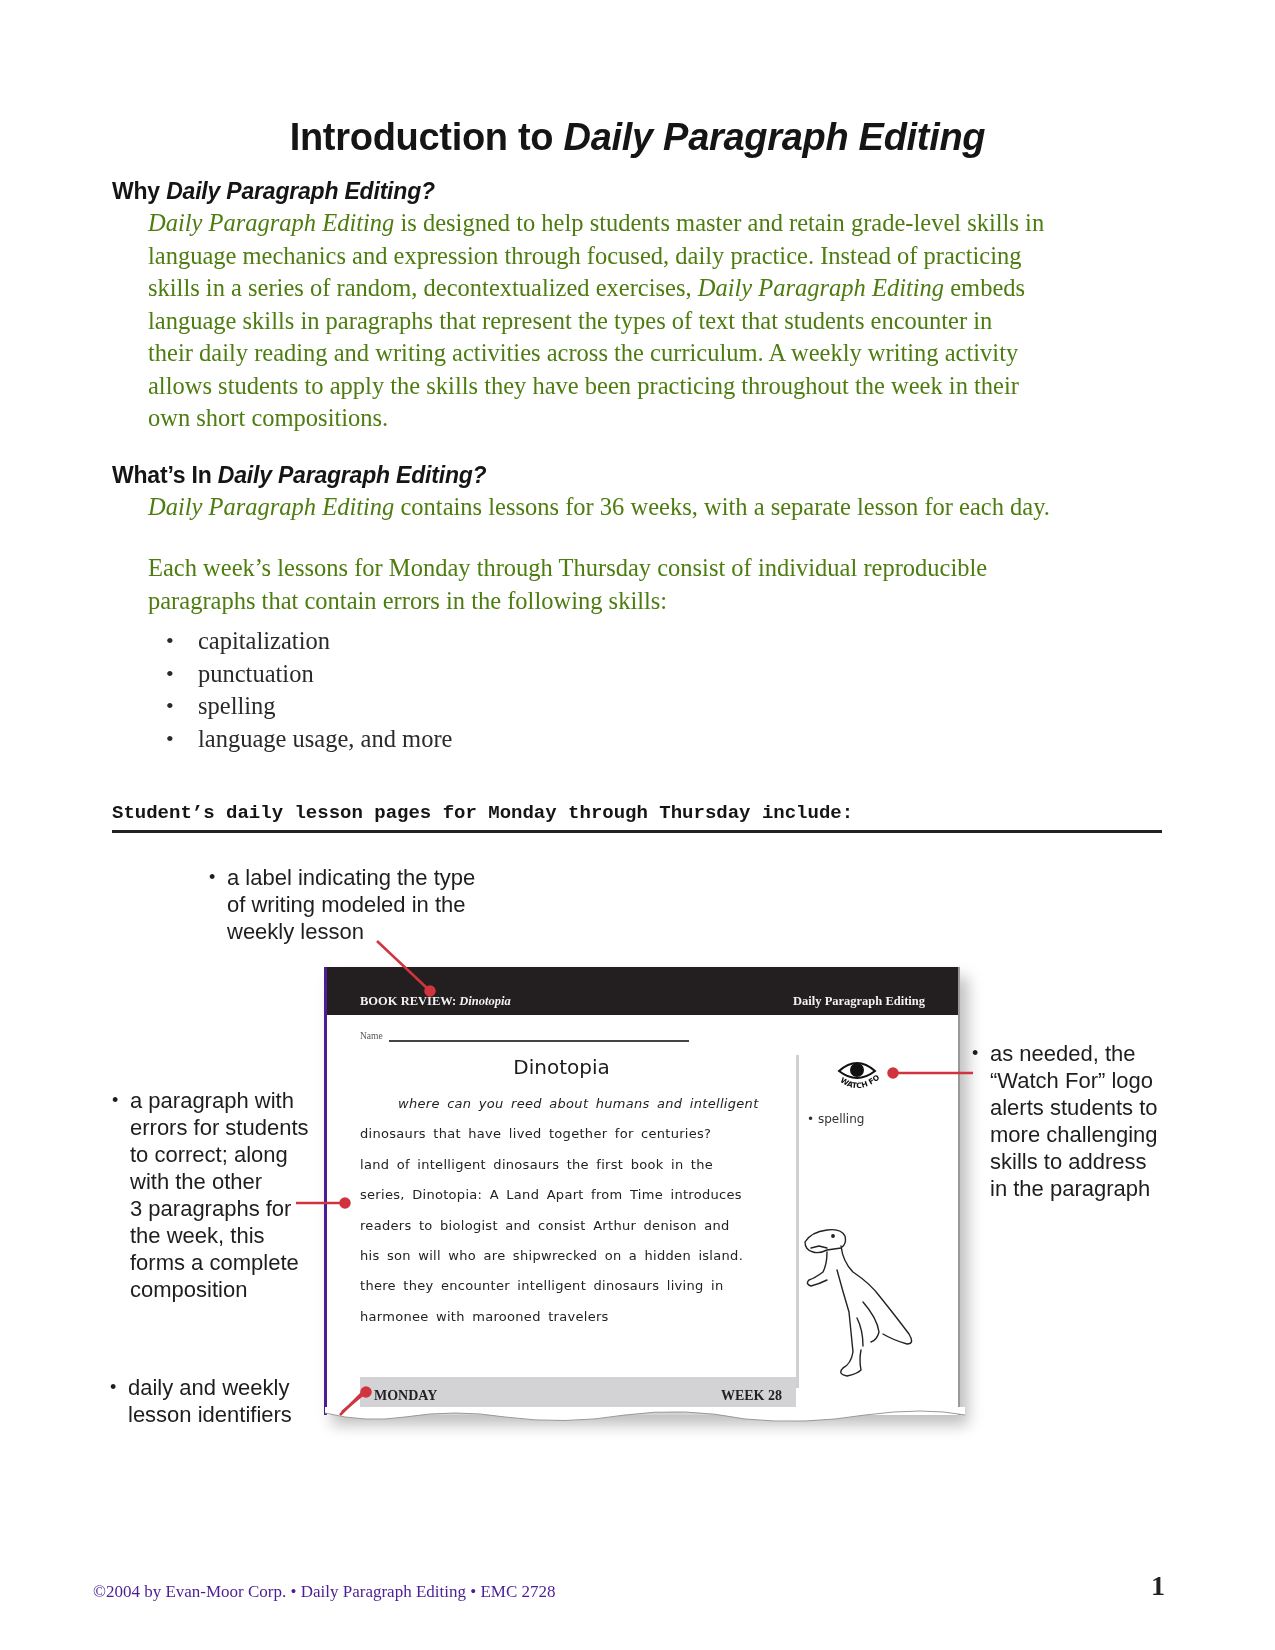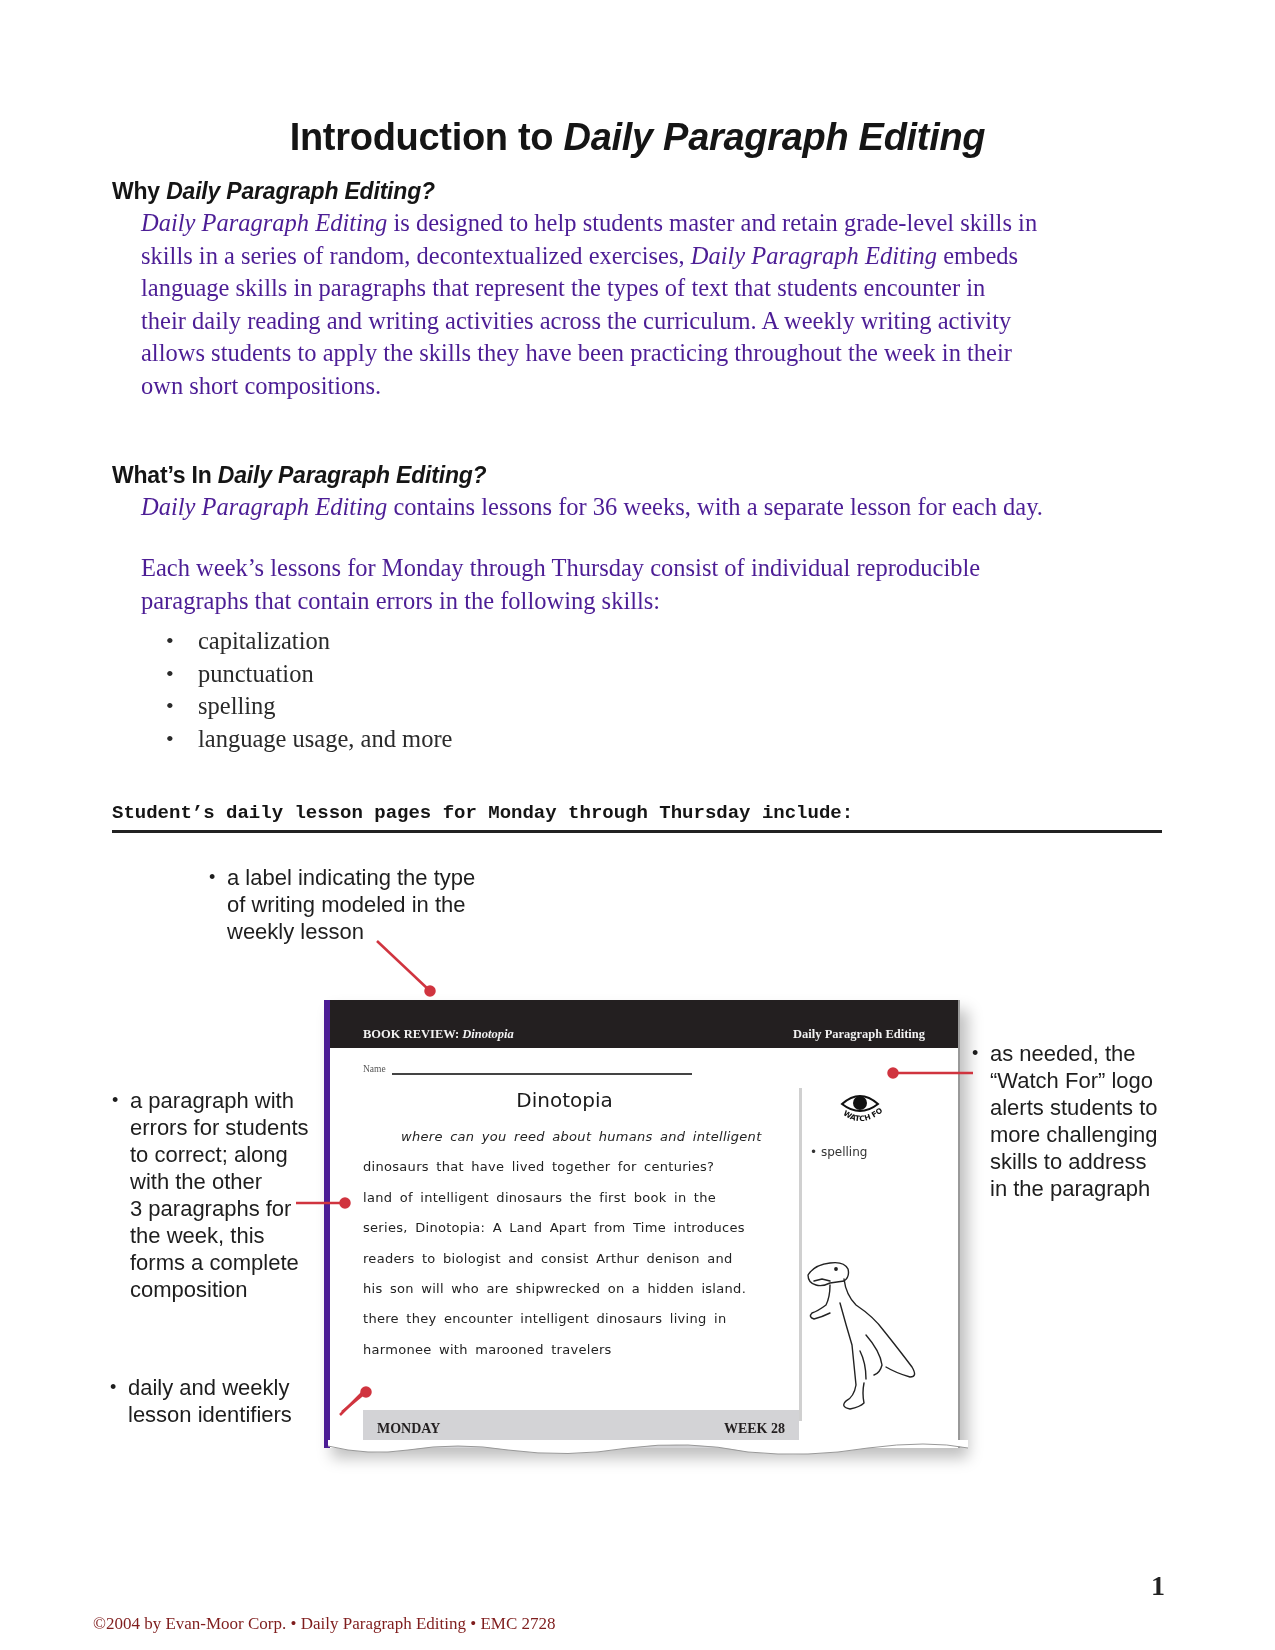--- a/index.html
+++ b/index.html
@@ -14,23 +14,23 @@
   .page-title em { font-style: italic; }
 
   .sec-heading {
     position: absolute; left: 112px;
     font-family: "Liberation Sans", sans-serif; font-weight: bold;
     font-size: 23px; color: #151515; letter-spacing: -0.2px;
   }
   .sec-heading em { font-style: italic; }
 
   .body-text {
-    position: absolute; left: 141px; width: 1010px;
+    position: absolute; left: 148px; width: 1010px;
     font-family: "Liberation Serif", serif; font-size: 24.5px;
-    line-height: 32.5px; color: #4c1d95;
+    line-height: 32.5px; color: #4d7c0f;
   }
   .body-text em { font-style: italic; }
 
   .bullets { position: absolute; left: 166px; top: 625px; list-style: none; }
   .bullets li {
     font-family: "Liberation Serif", serif; font-size: 24.5px;
     line-height: 32.5px; color: #2a2a2a; position: relative; padding-left: 32px;
   }
   .bullets li::before {
     content: "\2022"; position: absolute; left: 0; top: 0; font-size: 22px;
@@ -46,22 +46,22 @@
   }
 
   .callout {
     position: absolute; font-family: "Liberation Sans", sans-serif;
     font-size: 22px; line-height: 27px; color: #1e1e1e;
   }
   .callout .dot { position: absolute; left: -18px; top: 0; font-size: 18px; }
 
   
   .sample {
-    position: absolute; left: 324px; top: 1000px; width: 636px; height: 448px;
-    background: #fff; border-left: 6px solid #4c1d95; border-right: 2px solid #999;
+    position: absolute; left: 324px; top: 967px; width: 636px; height: 448px;
+    background: #fff; border-left: 3px solid #4c1d95; border-right: 2px solid #999;
     box-shadow: 8px 10px 14px rgba(0,0,0,0.25);
   }
   .sample-header {
     position: absolute; left: 0; top: 0; width: 100%; height: 48px; background: #231f20;
     color: #f2f2f2; font-family: "Liberation Serif", serif; font-weight: bold; font-size: 12.5px;
   }
   .sample-header .left { position: absolute; left: 33px; top: 27px; }
   .sample-header .left em { font-style: italic; }
   .sample-header .right { position: absolute; right: 33px; top: 27px; }
 
@@ -93,39 +93,40 @@
   .sample-footer .day { position: absolute; left: 14px; top: 11px; }
   .sample-footer .week { position: absolute; right: 14px; top: 11px; }
   .footer-rule { position: absolute; left: 469px; top: 441px; width: 130px; height: 2px; background: #ccc; }
 
   .torn { position: absolute; left: -2px; top: 440px; width: 640px; height: 22px; }
 
   .arrows { position: absolute; left: 0; top: 0; width: 1275px; height: 1650px; pointer-events: none; }
 
   .footer-copy {
     position: absolute; left: 93px; top: 1582px; font-family: "Liberation Serif", serif;
-    font-size: 17px; color: #7f1d1d; margin-top: 32px;
+    font-size: 17px; color: #4c1d95;
   }
   .page-num {
     position: absolute; right: 110px; top: 1570px; font-family: "Liberation Serif", serif;
     font-weight: bold; font-size: 28px; color: #222;
   }
 </style>
 </head>
 <body>
 
 <h1 class="page-title">
   <span>Introduction to </span><em>Daily Paragraph Editing</em>
 </h1>
 
 <h2 class="sec-heading" style="top:178px;">
   <span>Why </span><em>Daily Paragraph Editing?</em>
 </h2>
 <div class="body-text" style="top:207px;">
   <div><em>Daily Paragraph Editing</em><span> is designed to help students master and retain grade-level skills in</span></div>
+  <div>language mechanics and expression through focused, daily practice. Instead of practicing</div>
   <div><span>skills in a series of random, decontextualized exercises, </span><em>Daily Paragraph Editing</em><span> embeds</span></div>
   <div>language skills in paragraphs that represent the types of text that students encounter in</div>
   <div>their daily reading and writing activities across the curriculum. A weekly writing activity</div>
   <div>allows students to apply the skills they have been practicing throughout the week in their</div>
   <div>own short compositions.</div>
 </div>
 
 <h2 class="sec-heading" style="top:462px;">
   <span>What’s In </span><em>Daily Paragraph Editing?</em>
 </h2>

